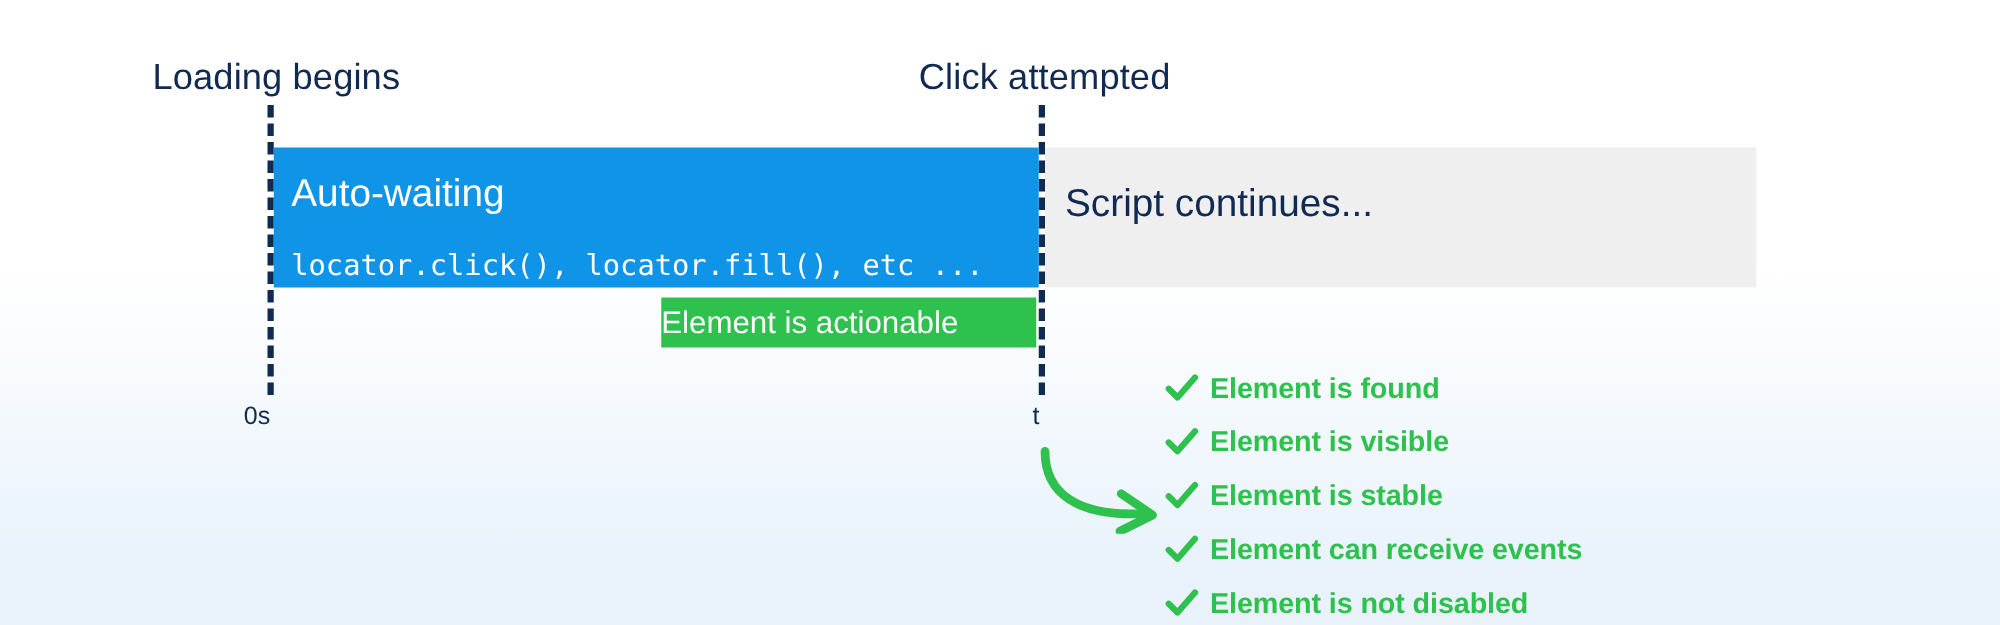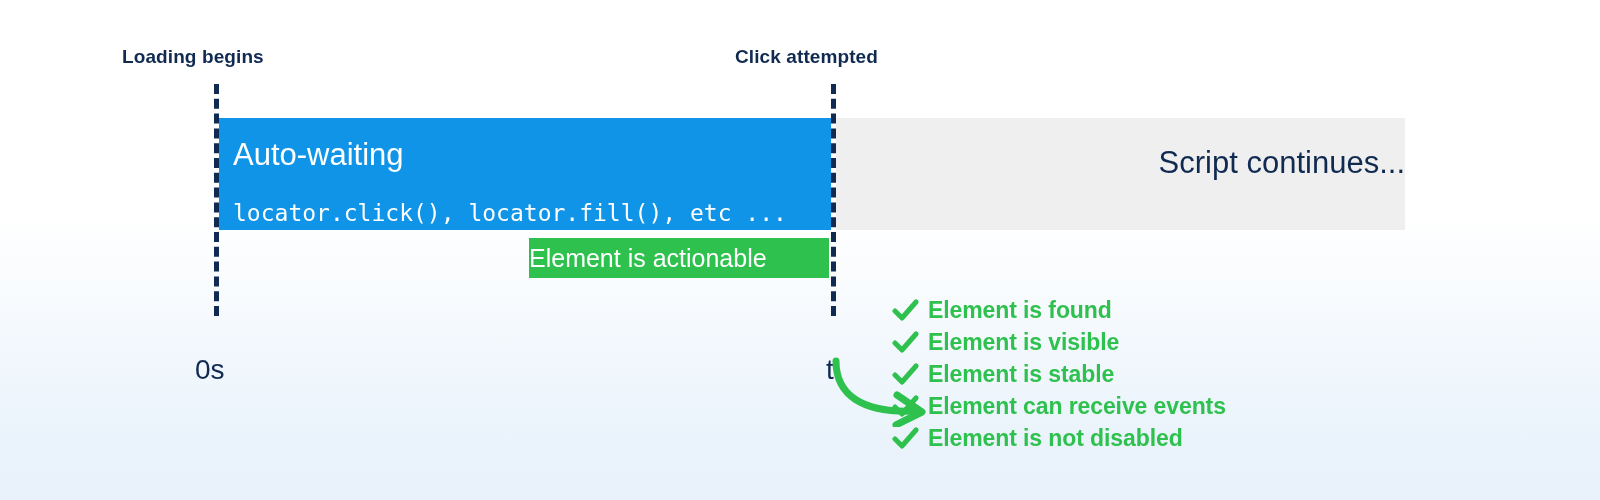--- a/index.html
+++ b/index.html
@@ -26,45 +26,44 @@
                 #f1f7fd 72%,
                 #eaf3fb 88%,
                 #e9f2fb 100%);
     overflow: hidden;
   }
 
   
   .marker-label {
     position: absolute;
     color: #102A52;
-    font-size: 19px;
-    font-weight: 700;
+    font-size: 29px;
+    font-weight: 400;
     white-space: nowrap;
     letter-spacing: 0.1px;
   }
   #label-loading { left: 122px; top: 46px; }
   #label-click   { left: 735px; top: 46px; }
 
   
   .guide {
     position: absolute;
     width: 0;
     border-left: 5px dashed #102A52;
   }
   #guide-left  { left: 214px; top: 84px;  height: 232px; }
   #guide-right { left: 831px; top: 84px;  height: 232px; }
 
   
   .axis-label {
     position: absolute;
     color: #102A52;
-    font-size: 28px;
-    font-weight: 400;
-    white-space: nowrap;
-    margin-top: 32px;
+    font-size: 20px;
+    font-weight: 400;
+    white-space: nowrap;
   }
   #axis-zero { left: 195px; top: 322px; }
   #axis-t    { left: 826px; top: 322px; }
 
   
   .phase {
     position: absolute;
     box-sizing: border-box;
   }
   #phase-autowait {
@@ -98,46 +97,45 @@
     height: 112px;
     background: #EFEFEF;
     padding: 26px 0 0 16px;
   }
   #phase-script .phase-title {
     color: #102A52;
     font-size: 31px;
     font-weight: 400;
     line-height: 38px;
     white-space: nowrap;
-    text-align: right;
   }
 
   
   #badge-actionable {
     position: absolute;
     left: 529px;
     top: 238px;
     width: 300px;
     height: 40px;
     background: #2EC14E;
     color: #ffffff;
     font-size: 25px;
     line-height: 40px;
     white-space: nowrap;
     box-sizing: border-box;
   }
 
   
   #checklist {
     position: absolute;
-    left: 892px;
+    left: 932px;
     top: 296px;
     display: flex;
     flex-direction: column;
-    gap: 3px;
+    gap: 14px;
   }
   .check-row {
     display: flex;
     align-items: center;
     gap: 9px;
     height: 29px;
   }
   .check-icon {
     display: inline-block;
     width: 27px;

